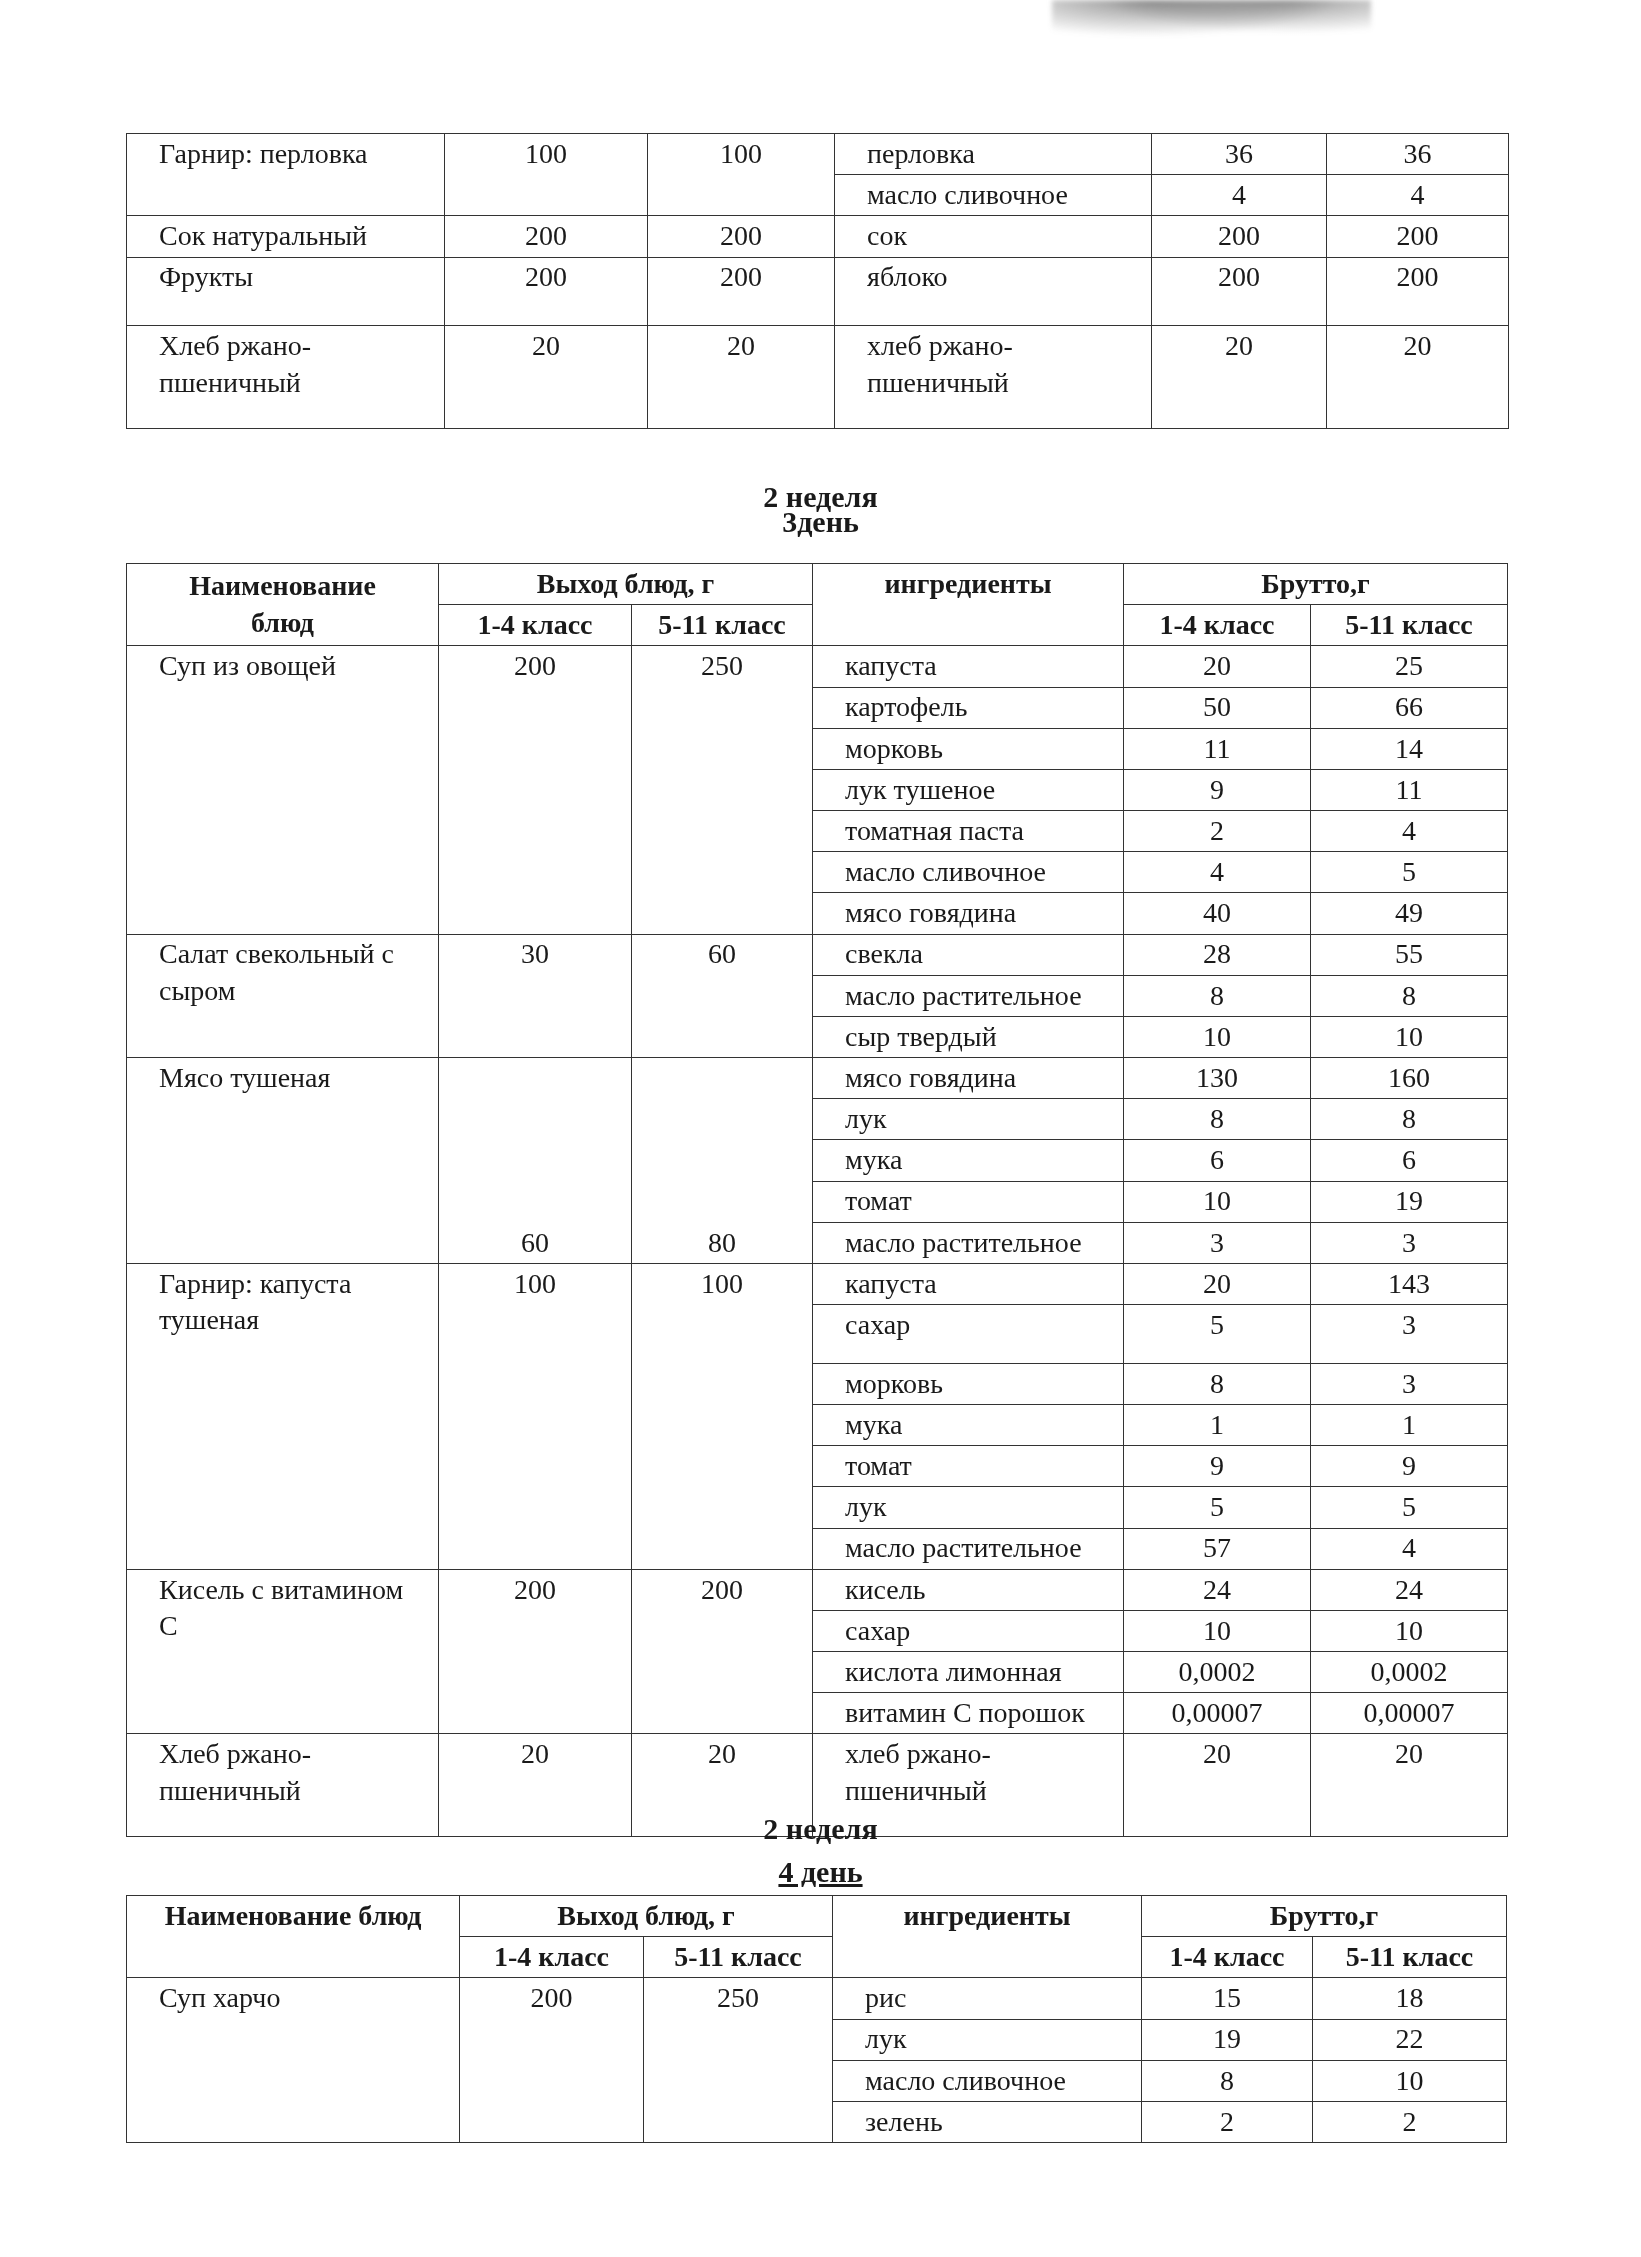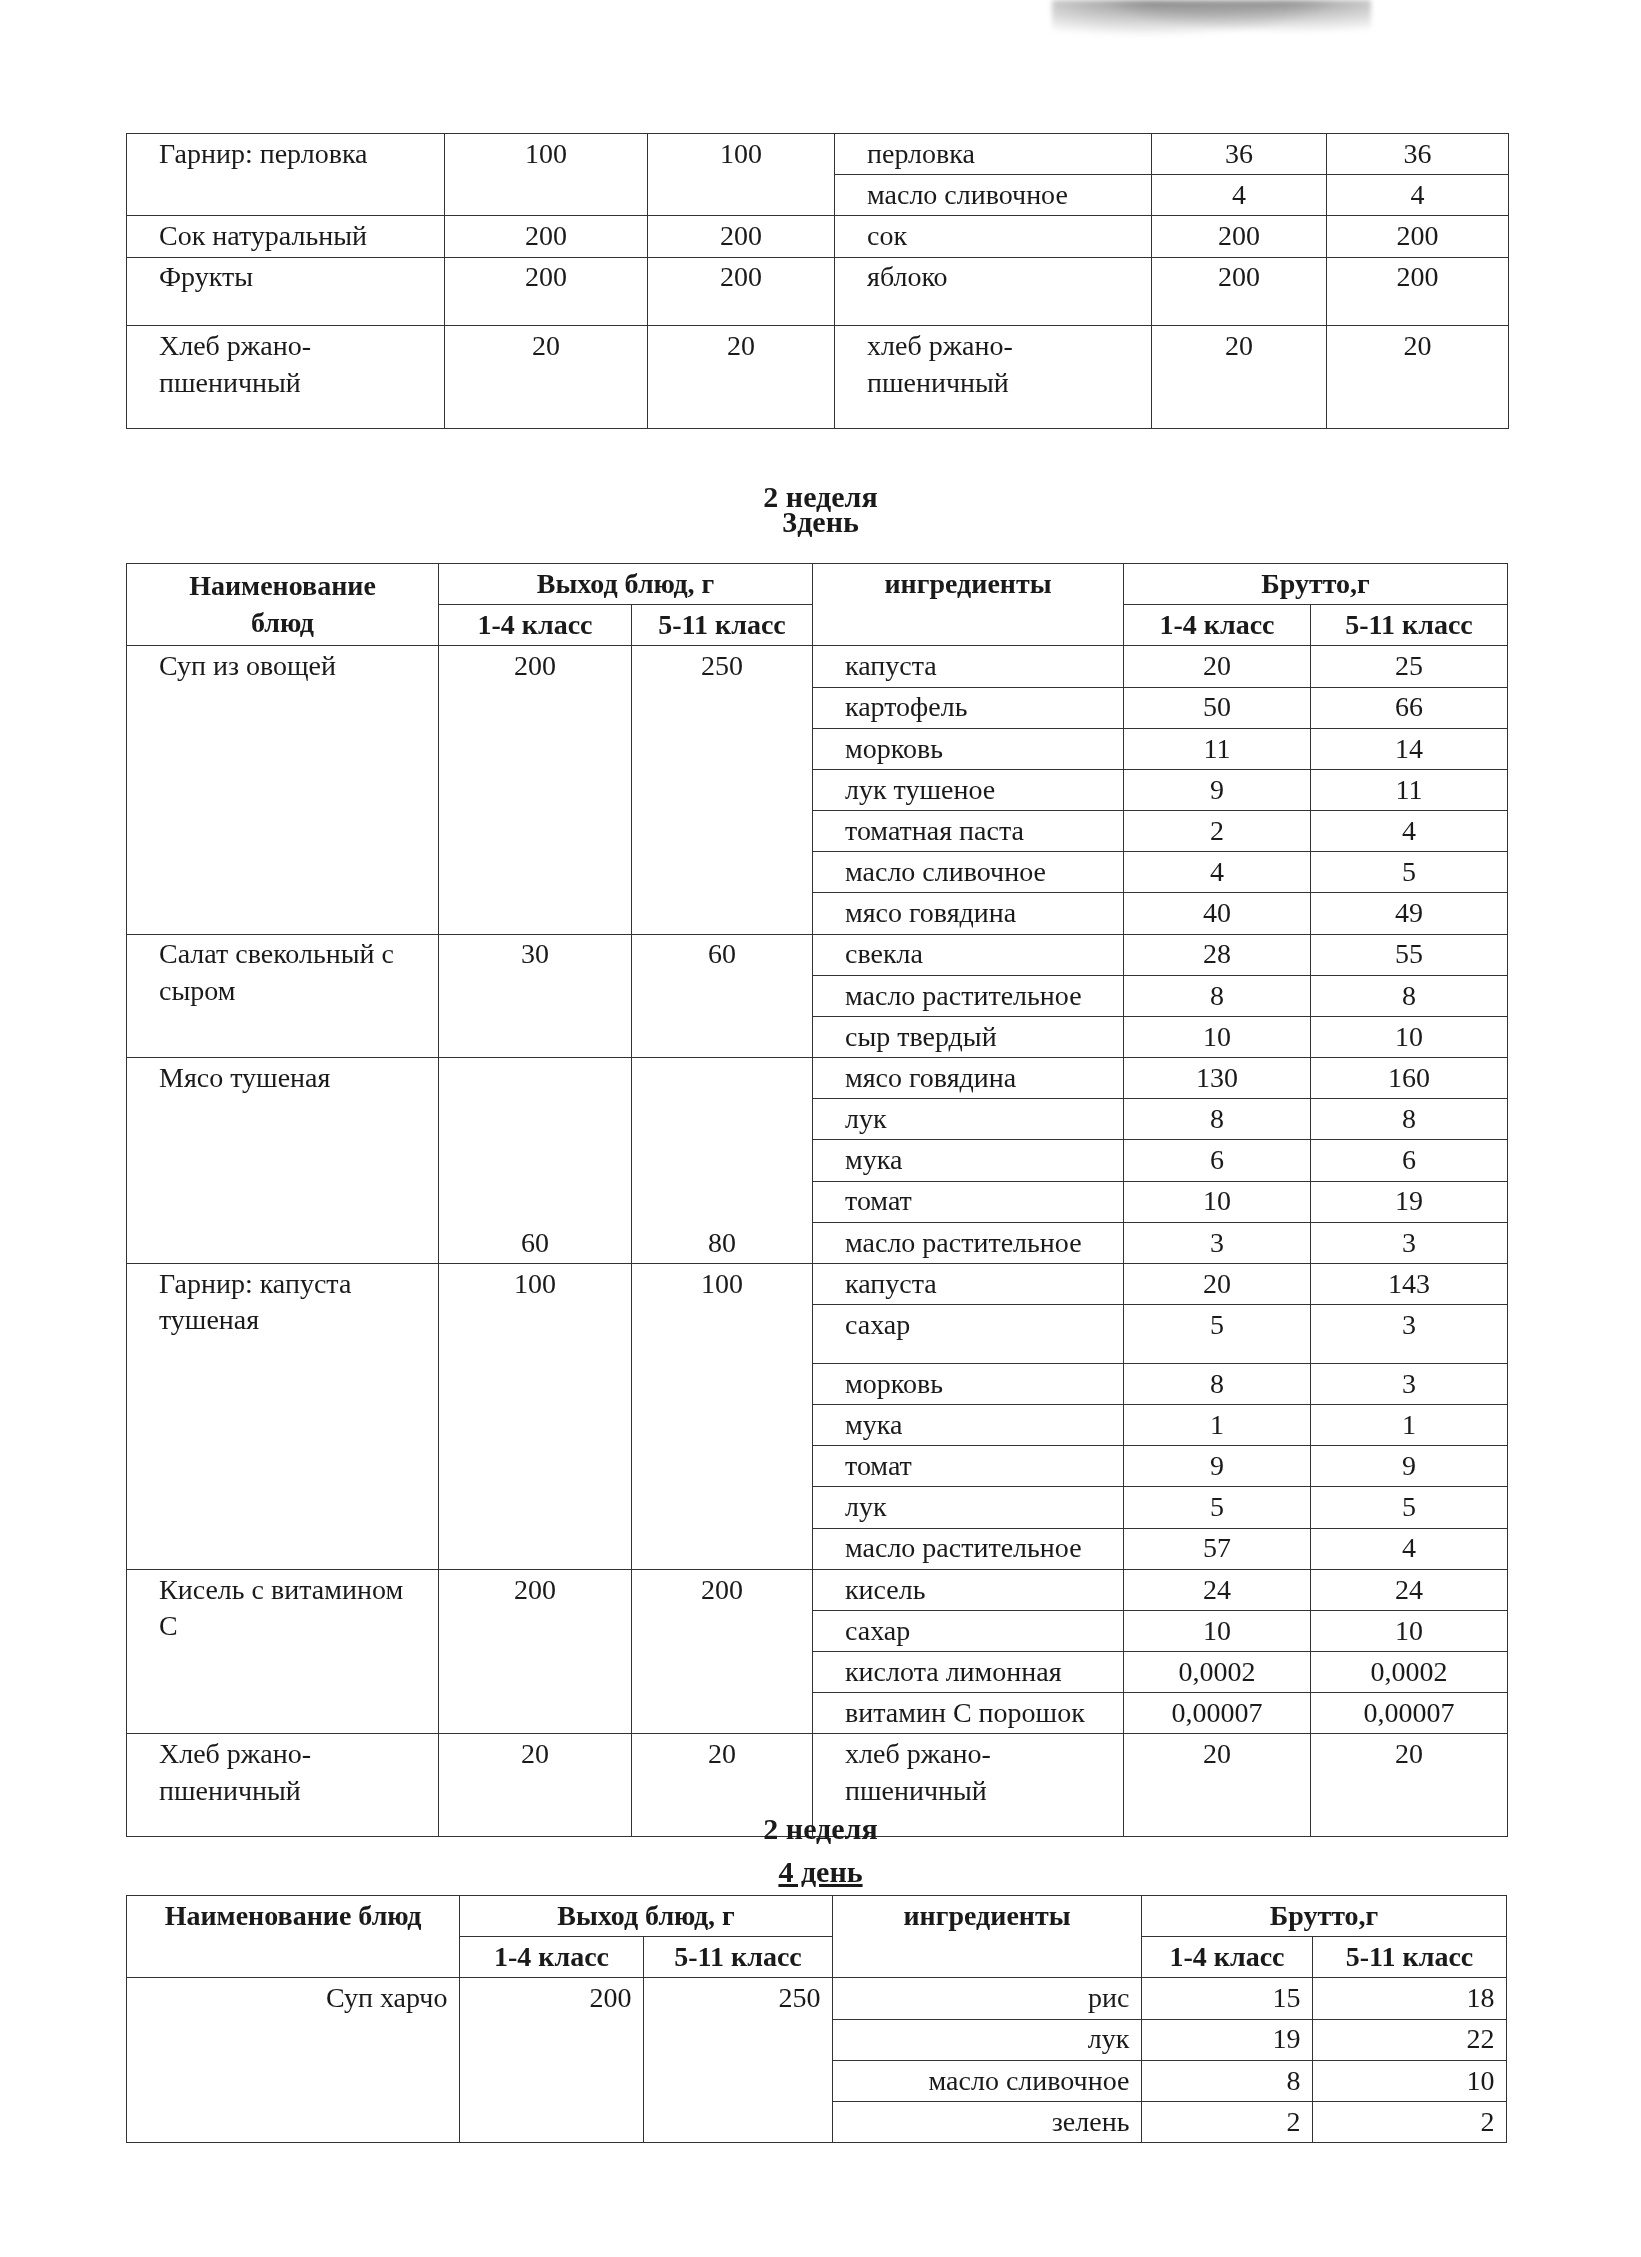--- a/index.html
+++ b/index.html
@@ -36,21 +36,21 @@
   #t2 { left: 126px; top: 563px; width: 1381px; }
   #t2 col.c1 { width: 312px; } #t2 col.c2 { width: 193px; } #t2 col.c3 { width: 181px; }
   #t2 col.c4 { width: 311px; } #t2 col.c5 { width: 187px; } #t2 col.c6 { width: 197px; }
   #t2 td { height: 34px; }
   #t2 tr.gap td { height: 54px; }
   #t2 tr.bread td { height: 98px; }
   
   #t3 { left: 126px; top: 1895px; width: 1381px; border-radius: 27px; }
   #t3 col.c1 { width: 333px; } #t3 col.c2 { width: 184px; } #t3 col.c3 { width: 189px; }
   #t3 col.c4 { width: 309px; } #t3 col.c5 { width: 171px; } #t3 col.c6 { width: 194px; }
-  #t3 td { height: 34px; text-align: right; }
+  #t3 td { height: 34px; }
   .bottom-cell { vertical-align: bottom !important; }
 </style>
 </head>
 <body>
 
 <div class="smudge"></div>
 
 <table id="t1">
   <colgroup>
       <col class="c1">

